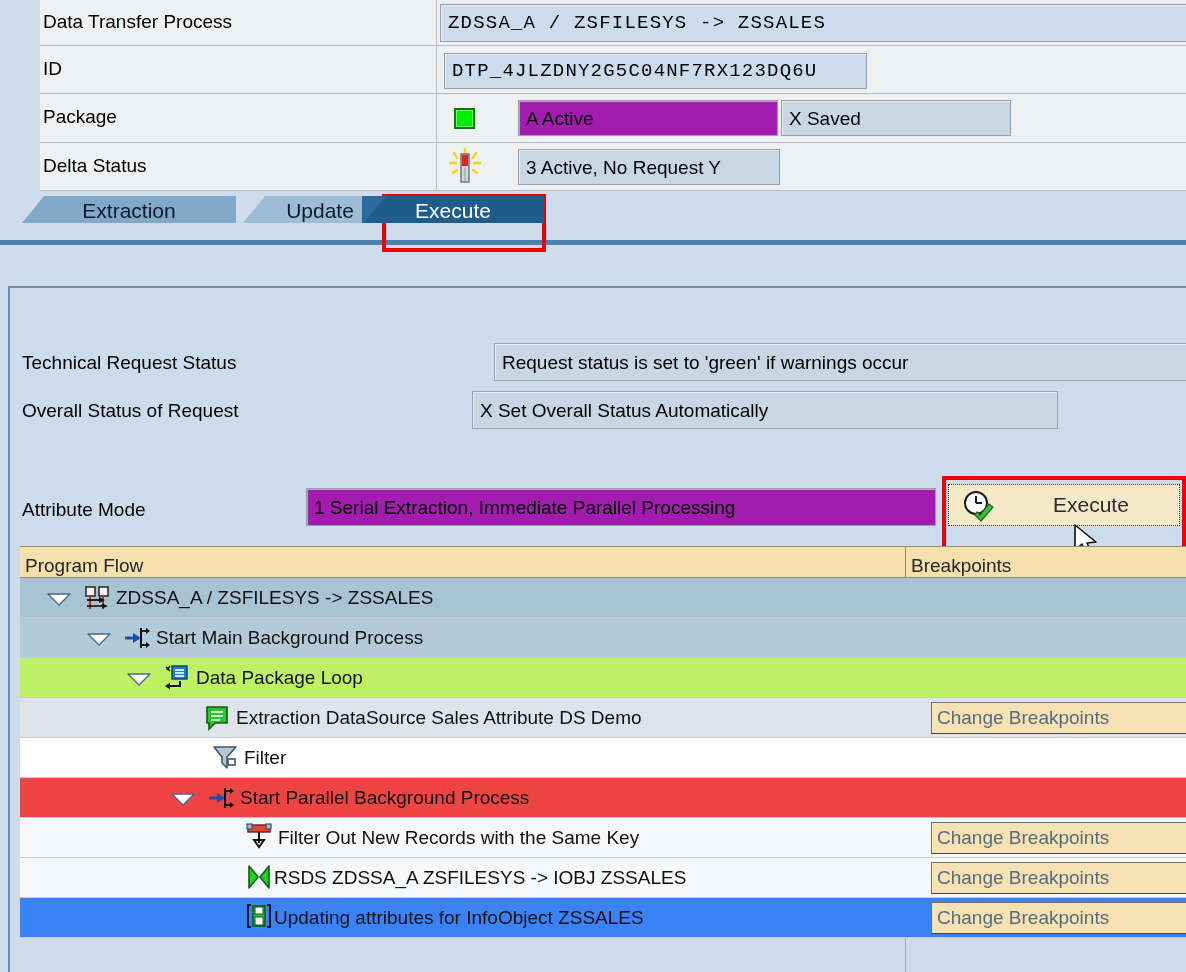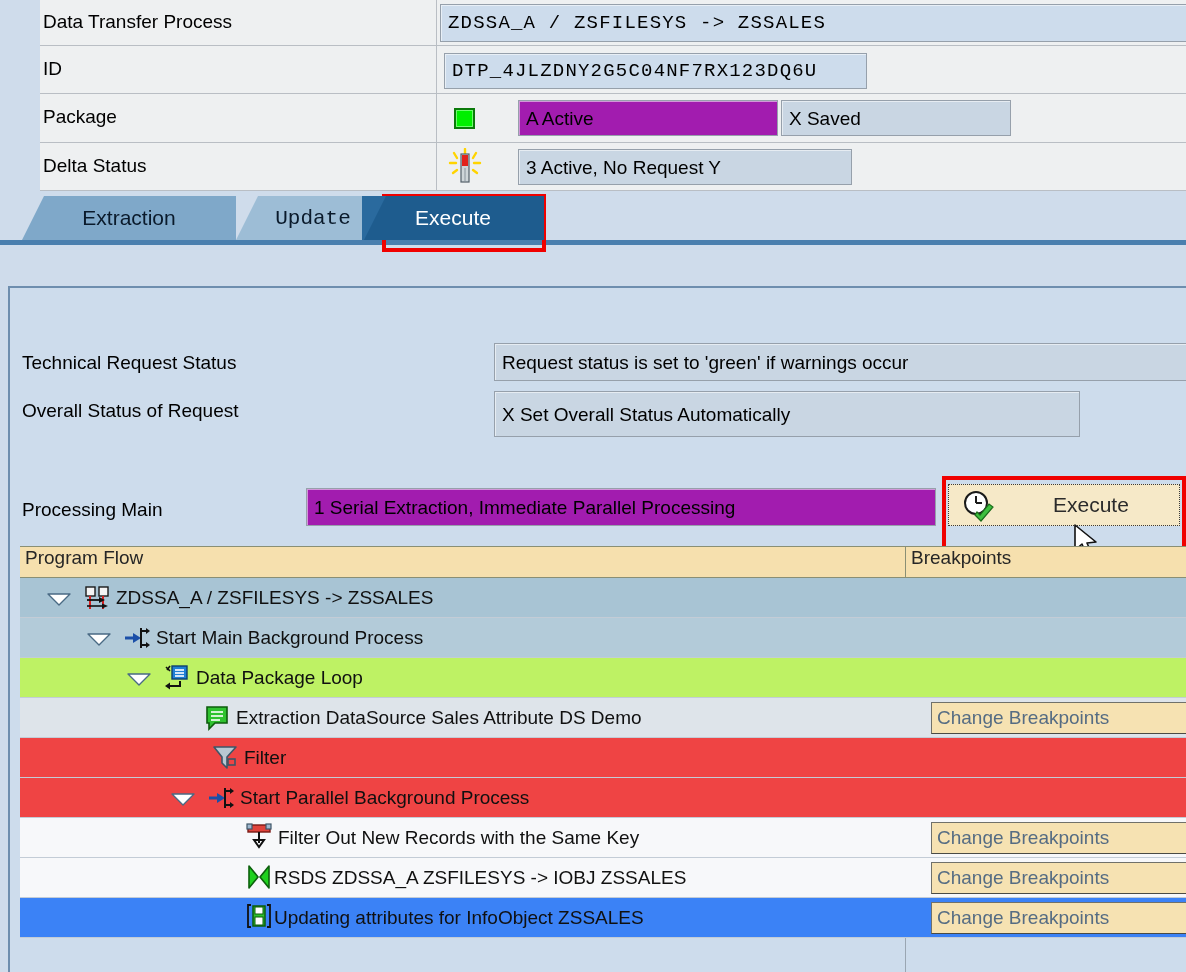--- a/index.html
+++ b/index.html
@@ -31,22 +31,22 @@
     color:#000;
     box-shadow:inset 1px 1px 0 #ffffff88;
   }
   .fld.prop{font-family:"Liberation Sans",sans-serif;letter-spacing:0;font-size:19px;}
   .fld.white{background:#a21caf;}
   .fld.grey{background:#c9d6e3;}
 
   
   .tabstrip{position:absolute;left:0;top:196px;width:1186px;height:56px;}
   .tab{
-    position:absolute;top:0;height:44px;
-    display:flex;align-items:center;justify-content:center;
+    position:absolute;top:0;height:27px;
+    display:flex;align-items:flex-end;justify-content:center;
     font-size:21px;color:#0a1a2b;
     box-sizing:border-box;
   }
   .tab .tl{position:relative;z-index:3;padding:0 6px;}
   .tab .shape{position:absolute;left:0;top:0;width:100%;height:100%;z-index:1;}
   .tab.active{color:#ffffff;}
   .tabline{position:absolute;left:0;top:240px;width:1186px;height:5px;background:#4a7fae;}
 
   
   .panel{
@@ -67,21 +67,21 @@
   }
   .execlabel{position:absolute;left:104px;top:50%;transform:translateY(-50%);font-size:21px;color:#2b2b2b;}
 
   .redbox{position:absolute;border:4px solid #f00100;box-sizing:border-box;pointer-events:none;}
 
   
   .tree{position:absolute;left:20px;top:546px;width:1166px;height:426px;}
   .tcolhdr{
     position:absolute;top:0;height:32px;box-sizing:border-box;
     background:#f6e0ae;border-top:1px solid #8a8f74;border-bottom:1px solid #8a8f74;
-    display:flex;align-items:flex-start;
+    display:flex;align-items:flex-end;
     font-size:19px;color:#262626;
   }
   .tcolhdr .ct{padding-left:5px;}
   .trow{
     position:absolute;left:0;width:1166px;height:40px;
     box-sizing:border-box;
     display:flex;align-items:center;
   }
   .trow .sep{position:absolute;left:0;bottom:0;width:100%;height:1px;background:#c3ccd6;}
   .twist{
@@ -144,33 +144,33 @@
         <line x1="28" y1="5" x2="25" y2="10"></line>
         <line x1="2" y1="15" x2="8" y2="15"></line>
         <line x1="32" y1="15" x2="26" y2="15"></line>
         <line x1="5" y1="25" x2="9" y2="22"></line>
         <line x1="29" y1="25" x2="25" y2="22"></line>
       </g>
       <rect x="13" y="6" width="8" height="28" fill="#cfd6da" stroke="#54606a" stroke-width="1.2"></rect>
       <rect x="14" y="7" width="6" height="11" fill="#e2221c"></rect>
       <line x1="17" y1="20" x2="17" y2="33" stroke="#8a949c" stroke-width="1"></line>
     </svg>
-    <div class="fld grey prop" style="left:478px;top:149px;width:334px;height:36px">3 Active, No Request Y</div>
+    <div class="fld grey prop" style="left:478px;top:149px;width:262px;height:36px">3 Active, No Request Y</div>
   </div>
 
   <div class="tabstrip">
 
     <div class="tab" style="left:22px;width:214px;">
       <svg class="shape" viewBox="0 0 214 44" preserveAspectRatio="none">
         <polygon points="22,0 214,0 214,44 0,44" fill="#7fa8c9"></polygon>
       </svg>
       <span class="tl">Extraction</span>
     </div>
 
-    <div class="tab" style="left:236px;width:154px;font-family:Liberation Mono, monospace;">
+    <div class="tab" style="left:243px;width:154px;">
       <svg class="shape" viewBox="0 0 154 44" preserveAspectRatio="none">
         <polygon points="22,0 154,0 154,44 0,44" fill="#9dbdd6"></polygon>
       </svg>
       <span class="tl">Update</span>
     </div>
 
     <div class="tab active" style="left:362px;width:182px;">
       <svg class="shape" viewBox="0 0 182 44" preserveAspectRatio="none">
         <polygon points="0,0 182,0 182,44 0,44" fill="#1e5c8e"></polygon>
         <polygon points="0,0 24,0 2,44 0,44" fill="#2a6a9e"></polygon>
@@ -180,23 +180,23 @@
     <div class="tabline" style="top:44px"></div>
   </div>
   <div class="redbox" style="left:382px;top:194px;width:164px;height:58px"></div>
 
   <div class="panel"></div>
 
   <div class="plabel" style="left:22px;top:352px">Technical Request Status</div>
   <div class="fld grey prop" style="left:494px;top:343px;width:700px;height:38px">Request status is set to 'green' if warnings occur</div>
 
   <div class="plabel" style="left:22px;top:400px">Overall Status of Request</div>
-  <div class="fld grey prop" style="left:494px;top:391px;width:586px;height:46px">X Set Overall Status Automatically</div>
-
-  <div class="plabel" style="left:22px;top:499px">Processing Main</div>
+  <div class="fld grey prop" style="left:472px;top:391px;width:586px;height:38px">X Set Overall Status Automatically</div>
+
+  <div class="plabel" style="left:22px;top:499px">Attribute Mode</div>
   <div class="fld white prop" style="left:306px;top:488px;width:630px;height:38px">1 Serial Extraction, Immediate Parallel Processing</div>
 
   <div class="execbtn">
     <svg style="position:absolute;left:12px;top:5px;width:34px;height:32px" viewBox="0 0 34 32">
       <circle cx="15" cy="13" r="11" fill="#ffffff" stroke="#1a1a1a" stroke-width="2"></circle>
       <line x1="15" y1="13" x2="15" y2="6" stroke="#1a1a1a" stroke-width="2"></line>
       <line x1="15" y1="13" x2="21" y2="13" stroke="#1a1a1a" stroke-width="2"></line>
       <path d="M14 25 L20 31 L32 17 L28 14 L19 25 L16 22 Z" fill="#3fbf3f" stroke="#1a6b1a" stroke-width="1.2"></path>
     </svg>
     <span class="execlabel">Execute</span>
@@ -278,21 +278,21 @@
         <line x1="7" y1="11" x2="19" y2="11" stroke="#ffffff" stroke-width="1.6"></line>
         <line x1="7" y1="15" x2="16" y2="15" stroke="#ffffff" stroke-width="1.6"></line>
       </svg>
       <span class="tlabel" style="left:216px">Extraction DataSource Sales Attribute DS Demo</span>
       <div class="bpbtn" style="top:4px">
         <span>Change Breakpoints</span>
       </div>
       <div class="sep"></div>
     </div>
 
-    <div class="trow" style="top:192px;background:#ef4444">
+    <div class="trow" style="top:192px;background:#ffffff">
       <svg class="ticon" style="left:192px;top:6px" viewBox="0 0 26 26">
         <polygon points="2,3 24,3 15,13 15,24 10,19 10,13" fill="#b9c7d2" stroke="#3e5668" stroke-width="1.6" stroke-linejoin="round"></polygon>
         <rect x="16" y="15" width="7" height="6" fill="none" stroke="#3e5668" stroke-width="1.6"></rect>
       </svg>
       <span class="tlabel" style="left:224px">Filter</span>
       <div class="sep"></div>
     </div>
 
     <div class="trow" style="top:232px;background:#ef4444">
       <svg class="twist" style="left:150px;top:13px" viewBox="0 0 26 16">

